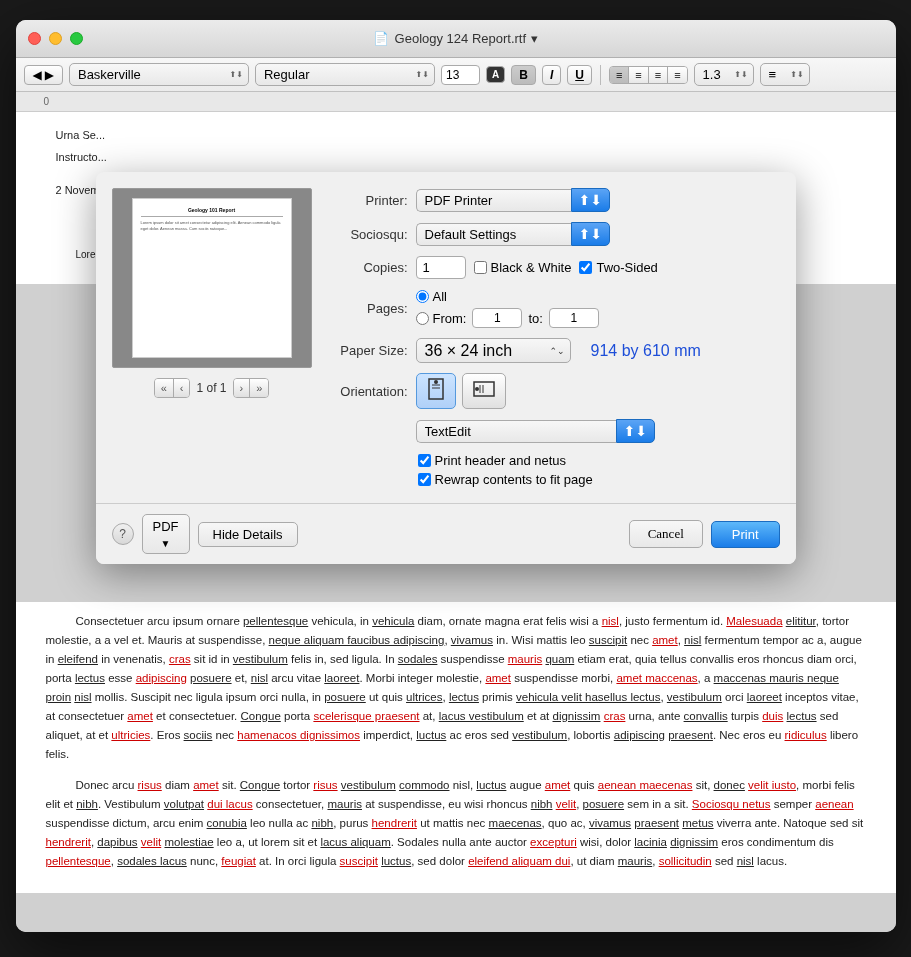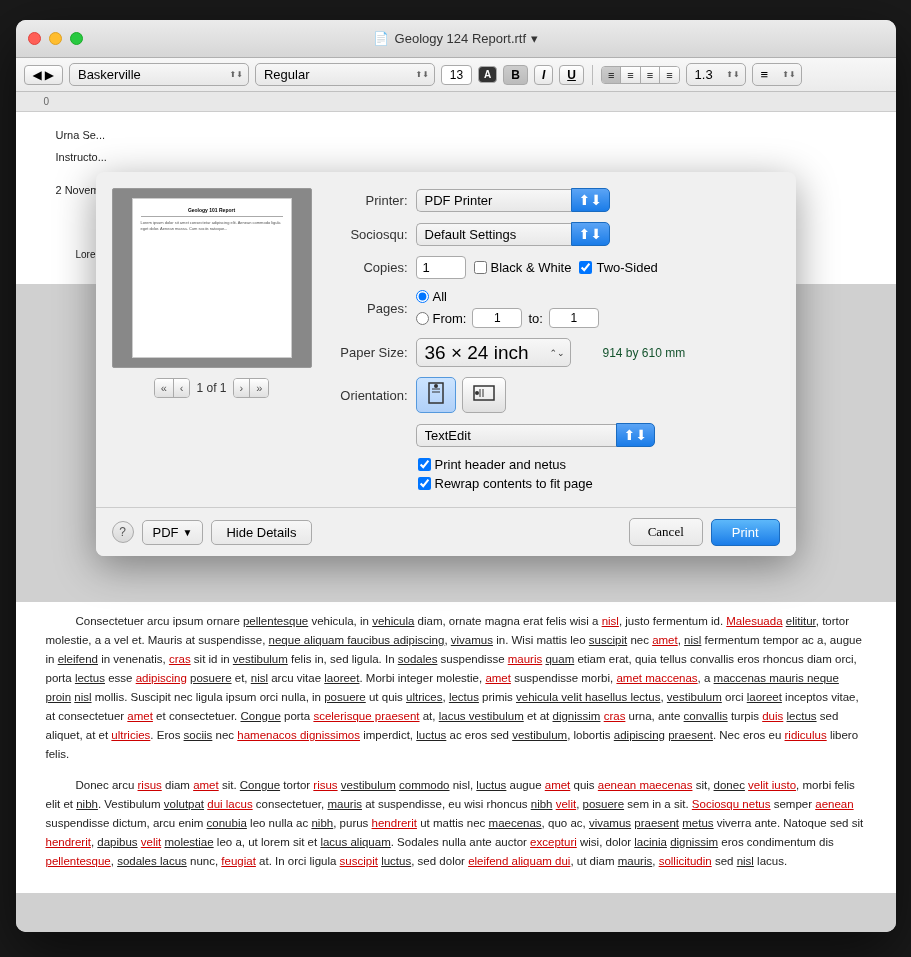--- a/index.html
+++ b/index.html
@@ -80,26 +80,25 @@
       border-radius: 4px;
       padding: 2px 8px;
       font-size: 12px;
       cursor: pointer;
       display: flex;
       align-items: center;
       gap: 3px;
     }
 
     .size-input {
-      width: 31px;
+      width: 39px;
       border: 1px solid #aaa;
       border-radius: 4px;
       padding: 2px 4px;
       font-size: 12px;
-      text-align: center;
     }
 
     .format-btn {
       background: linear-gradient(to bottom, #fff, #e8e8e8);
       border: 1px solid #aaa;
       border-radius: 4px;
       padding: 2px 7px;
       font-size: 12px;
       cursor: pointer;
       font-weight: bold;
@@ -322,43 +321,43 @@
       font-size: 12px;
       text-align: center;
     }
 
     .paper-size-select {
       appearance: none;
       background: linear-gradient(to bottom, #f7f7f7, #e8e8e8);
       border: 1px solid #aaa;
       border-radius: 5px;
       padding: 3px 24px 3px 8px;
-      font-size: 19px;
+      font-size: 16px;
       cursor: pointer;
       min-width: 155px;
     }
 
     .paper-size-wrapper {
       position: relative;
       display: inline-flex;
       align-items: center;
     }
     .paper-size-wrapper::after {
       content: '⌃⌄';
       font-size: 9px;
       position: absolute;
       right: 6px;
       pointer-events: none;
       color: #333;
     }
 
     .paper-dims {
-      font-size: 12px;
-      color: #14532d;
-      margin-left: 24px;
+      font-size: 16px;
+      color: #1d4ed8;
+      margin-left: 12px;
     }
 
     .orientation-btns {
       display: flex;
       gap: 6px;
     }
 
     .orient-btn {
       background: linear-gradient(to bottom, #fff, #e0e0e0);
       border: 1px solid #aaa;
@@ -412,20 +411,21 @@
     .pdf-btn {
       background: linear-gradient(to bottom, #f7f7f7, #e8e8e8);
       border: 1px solid #aaa;
       border-radius: 5px;
       padding: 4px 10px;
       cursor: pointer;
       font-size: 13px;
       display: flex;
       align-items: center;
       gap: 4px;
+      flex-direction: column;
     }
 
     .hide-details-btn {
       background: linear-gradient(to bottom, #f7f7f7, #e8e8e8);
       border: 1px solid #aaa;
       border-radius: 5px;
       padding: 4px 14px;
       cursor: pointer;
       font-size: 13px;
     }

